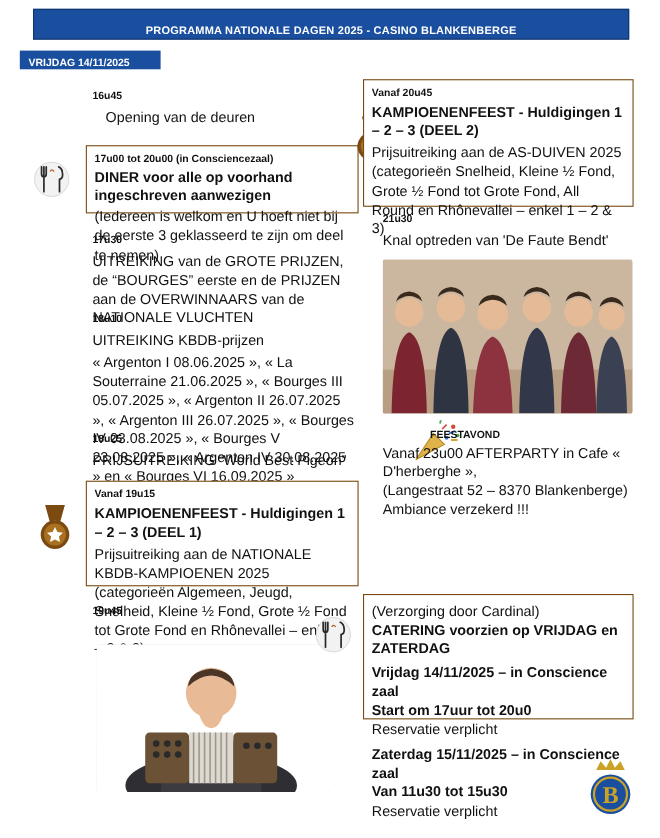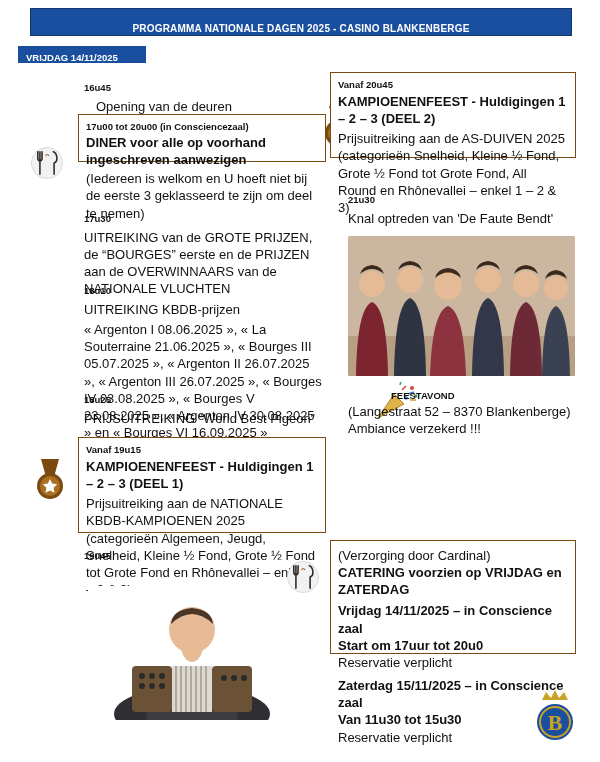--- a/index.html
+++ b/index.html
@@ -165,21 +165,21 @@
   </div>
 
   <div class="icon-left" style="left:24px; top:140px; width:46px; height:46px;">
     <svg class="cutlery" viewBox="0 0 48 48" aria-hidden="true">
       <circle cx="24" cy="24" r="22" fill="#f2f2f2" stroke="#cfcfcf" stroke-width="1"></circle>
       <path d="M14 8 L14 24 M11 8 L11 17 Q11 21 14 21 M17 8 L17 17 Q17 21 14 21 M14 24 L14 40" stroke="#2a2a2a" stroke-width="2.2" fill="none" stroke-linecap="round"></path>
       <path d="M33 8 Q38 10 38 18 Q38 23 34 24 L34 40" stroke="#2a2a2a" stroke-width="2.2" fill="none" stroke-linecap="round"></path>
       <path d="M22 14 Q24 10 27 14" stroke="#b05a1f" stroke-width="1.6" fill="none"></path>
     </svg>
   </div>
-  <div class="box" style="left:78px; top:114px; width:248px; height:48px;">
+  <div class="box" style="left:78px; top:132px; width:248px; height:62px;">
     <div class="time">17u00 tot 20u00 (in Consciencezaal)</div>
     <div class="desc" style="margin-top:2px; font-weight:bold;">DINER voor alle op voorhand ingeschreven aanwezigen</div>
     <div class="desc" style="margin-top:2px;">(Iedereen is welkom en U hoeft niet bij de eerste 3 geklasseerd te zijn om deel te nemen)</div>
   </div>
 
   <div class="entry" style="left:84px; top:213px;">
     <div class="time">17u30</div>
   </div>
   <div class="entry" style="left:84px; top:229px; width:242px;">
     <div class="desc">UITREIKING van de GROTE PRIJZEN, de “BOURGES” eerste en de PRIJZEN aan de OVERWINNAARS van de NATIONALE VLUCHTEN</div>
@@ -272,21 +272,21 @@
   </div>
 
   <div class="icon-left" style="left:316px; top:102px; width:44px; height:48px;">
     <svg class="medal" viewBox="0 0 40 44" aria-hidden="true">
       <path d="M11 2 L16 20 L20 16 L24 20 L29 2 Z" fill="#7a4a10"></path>
       <circle cx="20" cy="29" r="13" fill="#7a4a10"></circle>
       <circle cx="20" cy="29" r="10" fill="#a9701f"></circle>
       <path d="M20 22 l2.2 4.6 5 .7 -3.6 3.5 .9 5 -4.5-2.4 -4.5 2.4 .9-5 -3.6-3.5 5-.7 Z" fill="#ffffff"></path>
     </svg>
   </div>
-  <div class="box" style="left:330px; top:72px; width:246px; height:86px;">
+  <div class="box" style="left:330px; top:72px; width:246px; height:116px;">
     <div class="time">Vanaf 20u45</div>
     <div class="desc" style="margin-top:3px; font-weight:bold;">KAMPIOENENFEEST - Huldigingen 1 – 2 – 3 (DEEL 2)</div>
     <div class="desc" style="margin-top:3px;">Prijsuitreiking aan de AS-DUIVEN 2025 (categorieën Snelheid, Kleine ½ Fond, Grote ½ Fond tot Grote Fond, All Round en Rhônevallei – enkel 1 – 2 &amp; 3)</div>
   </div>
 
   <div class="entry" style="left:348px; top:194px;">
     <div class="time">21u30</div>
   </div>
   <div class="entry" style="left:348px; top:210px; width:224px;">
     <div class="desc">Knal optreden van 'De Faute Bendt'</div>
@@ -331,20 +331,21 @@
         <path d="M38 18 L44 18" stroke="#d2a33a"></path>
       </g>
       <circle cx="40" cy="6" r="2" fill="#d24b3a"></circle>
       <circle cx="34" cy="16" r="1.8" fill="#3a7bd2"></circle>
       <circle cx="44" cy="14" r="1.6" fill="#3aa84f"></circle>
     </svg>
   </div>
 
   <div class="feest-block">
     <div class="feest-title">FEESTAVOND</div>
+    <div class="desc">Vanaf 23u00 AFTERPARTY in Cafe « D'herberghe »,</div>
     <div class="desc">(Langestraat 52 – 8370 Blankenberge)</div>
     <div class="desc">Ambiance verzekerd !!!</div>
   </div>
 
   <div class="logo">
     <svg viewBox="0 0 54 58" width="54" height="58" aria-hidden="true">
       <path d="M14 14 L18 6 L23 12 L27 4 L31 12 L36 6 L40 14 Z" fill="#c9a227"></path>
       <circle cx="27" cy="36" r="18" fill="#1a4fa0"></circle>
       <circle cx="27" cy="36" r="15" fill="none" stroke="#c9a227" stroke-width="2"></circle>
       <text x="27" y="44" text-anchor="middle" font-family="Liberation Serif, serif" font-size="22" font-weight="bold" fill="#c9a227">B</text>

